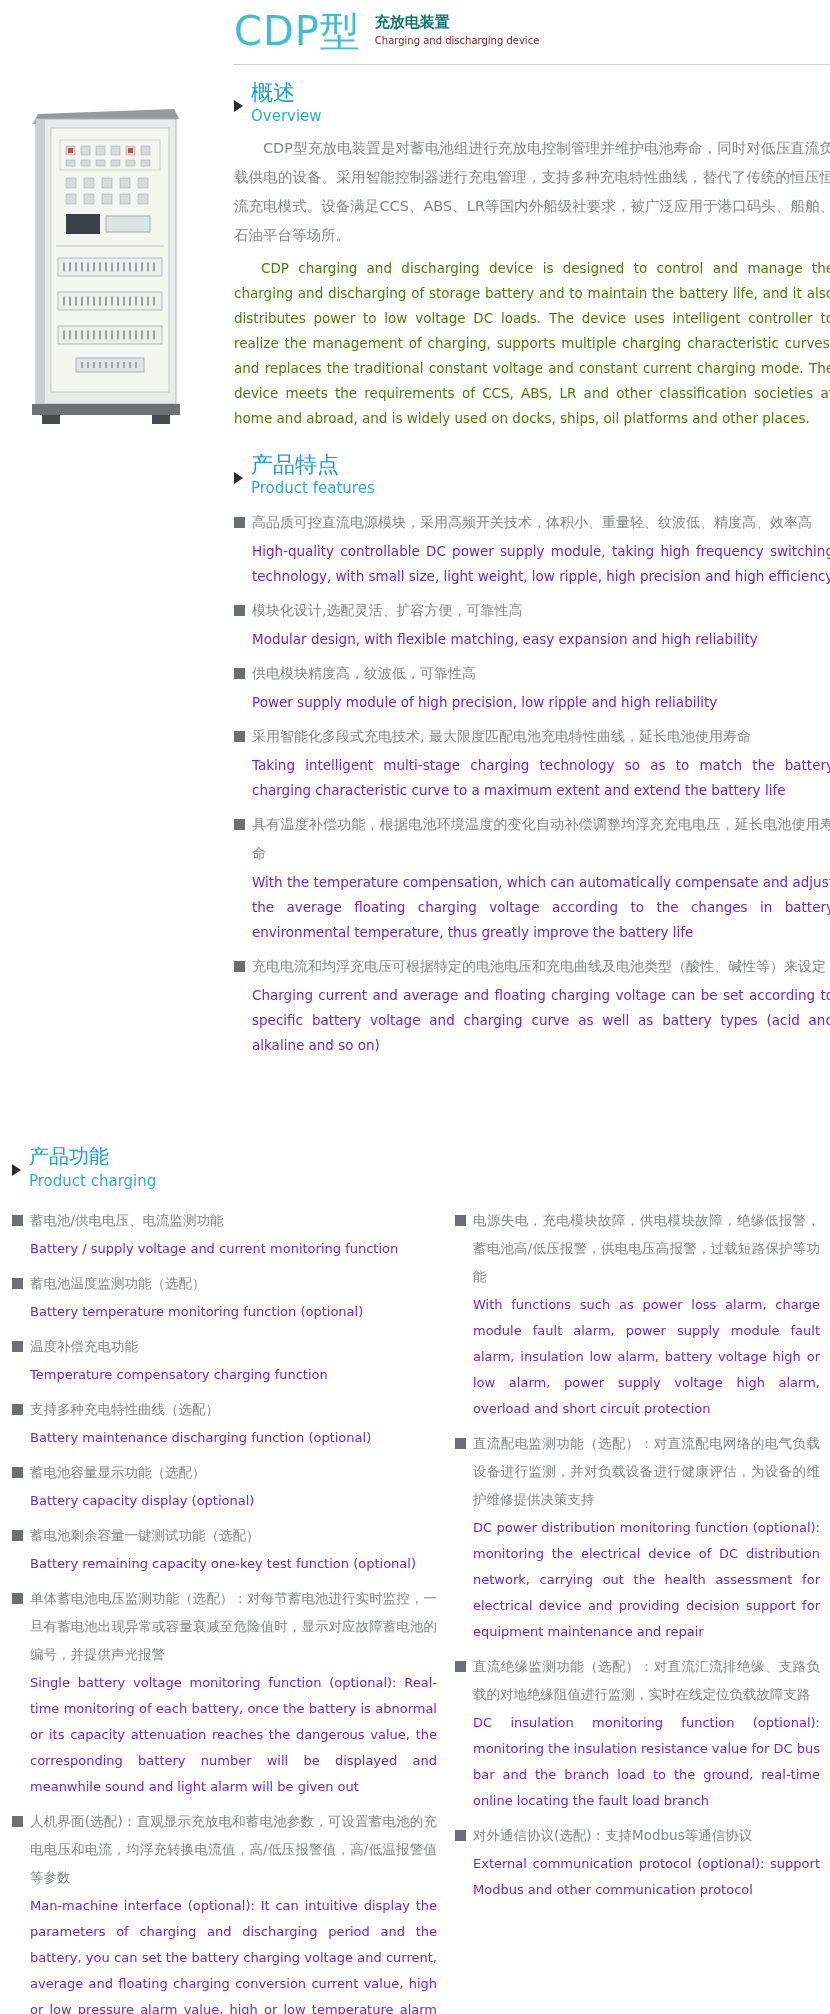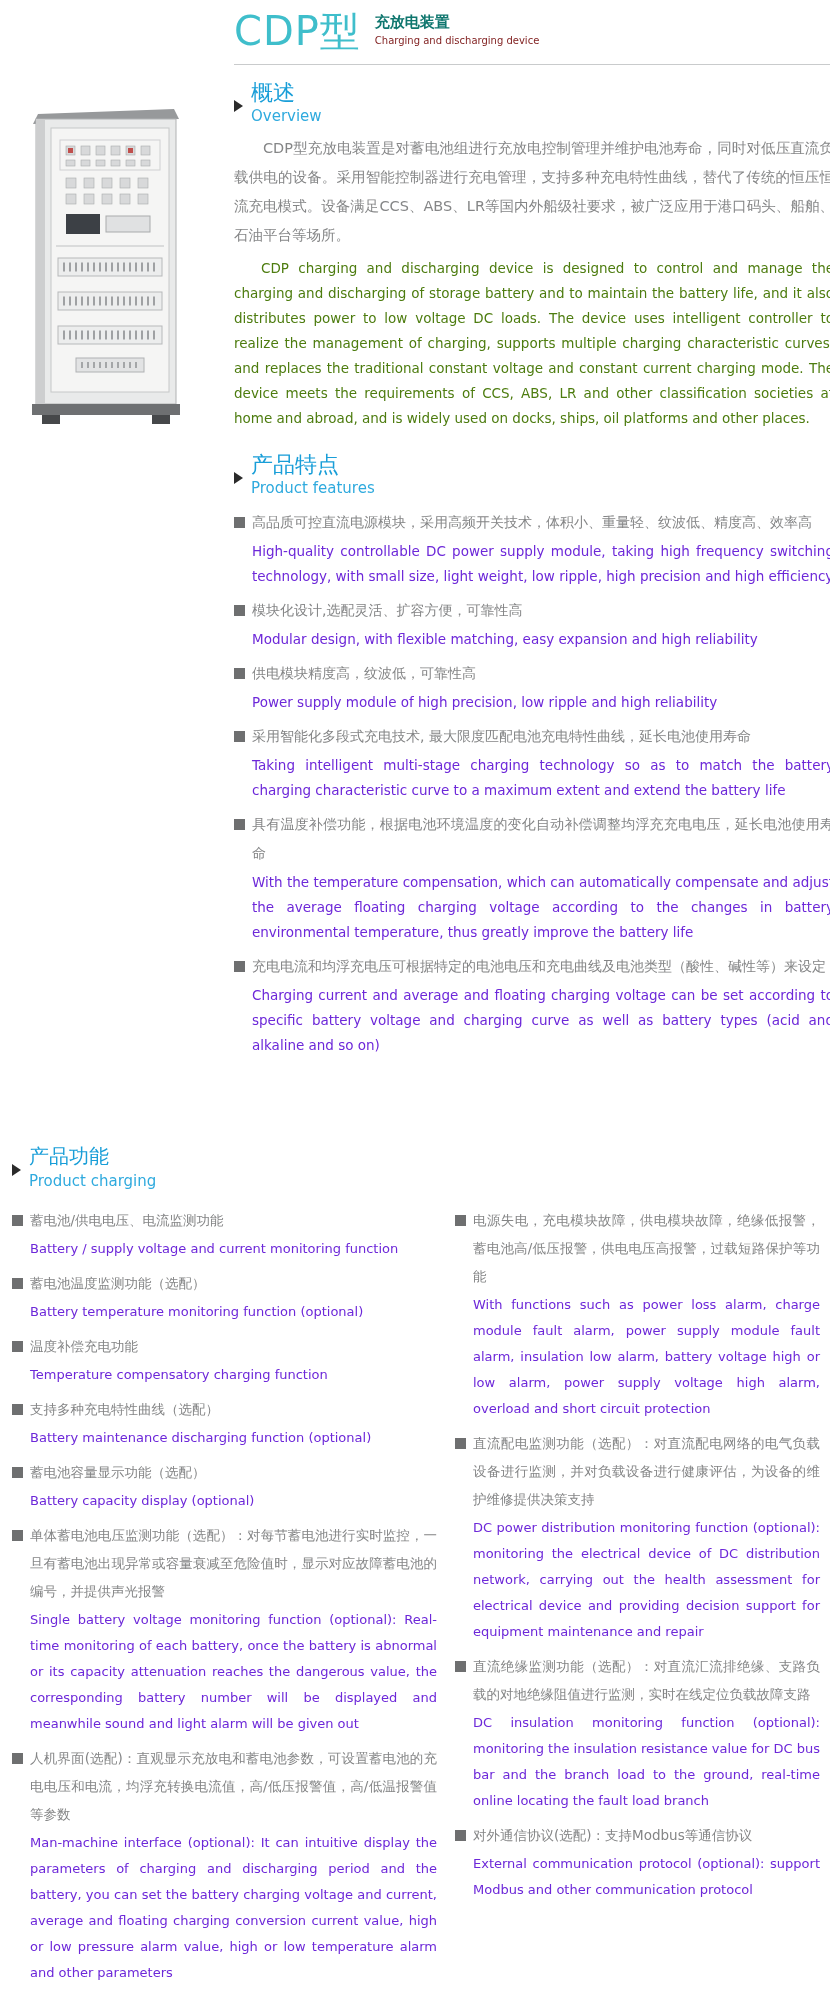--- a/index.html
+++ b/index.html
@@ -230,20 +230,27 @@
         <div class="bullet">
           <span class="sq"></span>
           <span>
             <p class="b-cn">蓄电池容量显示功能（选配）</p>
             <p class="b-en">Battery capacity display (optional)</p>
           </span>
         </div>
         <div class="bullet">
           <span class="sq"></span>
           <span>
+            <p class="b-cn">蓄电池剩余容量一键测试功能（选配）</p>
+            <p class="b-en">Battery remaining capacity one-key test function (optional)</p>
+          </span>
+        </div>
+        <div class="bullet">
+          <span class="sq"></span>
+          <span>
             <p class="b-cn">单体蓄电池电压监测功能（选配）：对每节蓄电池进行实时监控，一旦有蓄电池出现异常或容量衰减至危险值时，显示对应故障蓄电池的编号，并提供声光报警</p>
             <p class="b-en">Single battery voltage monitoring function (optional): Real-time monitoring of each battery, once the battery is abnormal or its capacity attenuation reaches the dangerous value, the corresponding battery number will be displayed and meanwhile sound and light alarm will be given out</p>
           </span>
         </div>
         <div class="bullet">
           <span class="sq"></span>
           <span>
             <p class="b-cn">人机界面(选配)：直观显示充放电和蓄电池参数，可设置蓄电池的充电电压和电流，均浮充转换电流值，高/低压报警值，高/低温报警值等参数</p>
             <p class="b-en">Man-machine interface (optional): It can intuitive display the parameters of charging and discharging period and the battery, you can set the battery charging voltage and current, average and floating charging conversion current value, high or low pressure alarm value, high or low temperature alarm and other parameters</p>
           </span>

